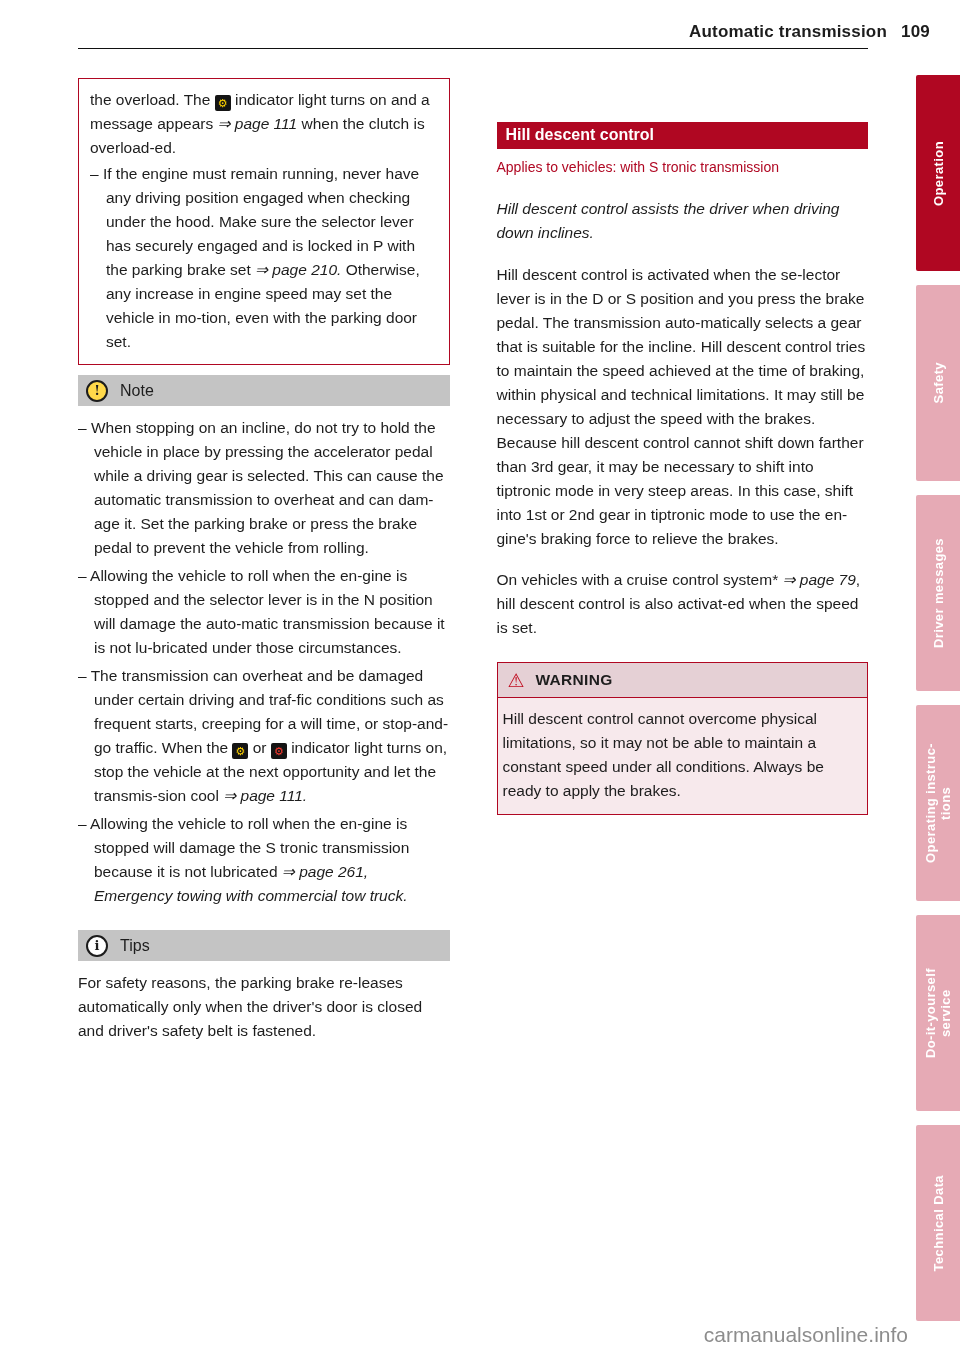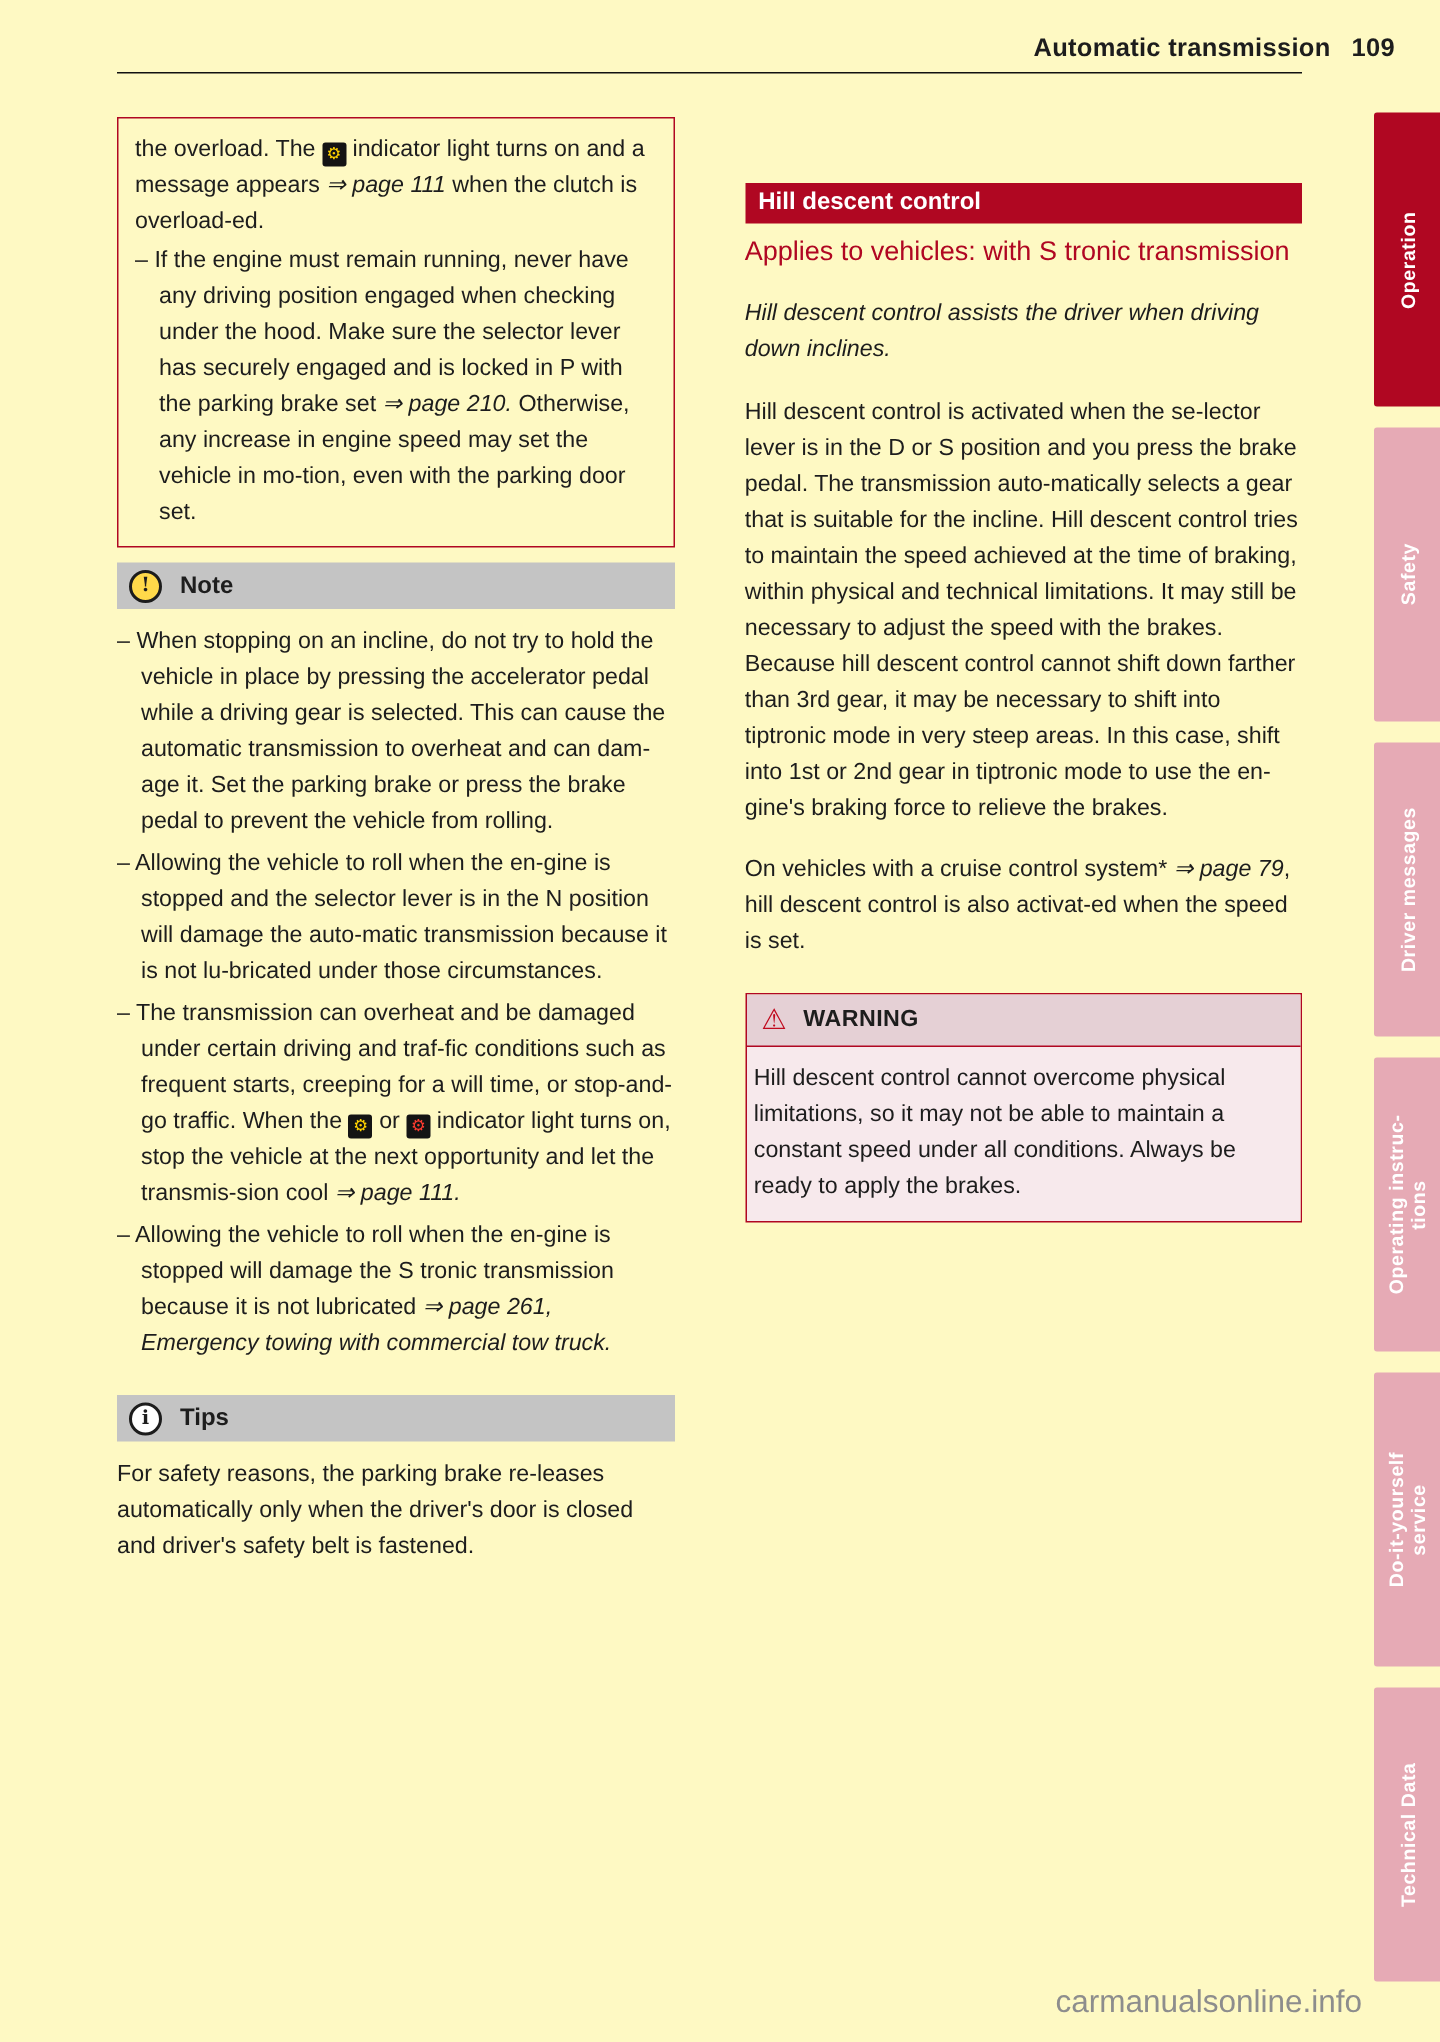--- a/index.html
+++ b/index.html
@@ -1,18 +1,18 @@
 <!DOCTYPE html>
 <html><head>
 <meta charset="utf-8">
 <style>
   * { margin:0; padding:0; box-sizing:border-box; }
   html,body { background:#e9e9e9; }
   .page {
-    position:relative; width:960px; height:1361px; background:#fef9c3;
+    position:relative; width:960px; height:1361px; background:#ffffff;
     font-family:"Liberation Sans", sans-serif; color:#1d1d1d; overflow:hidden;
     margin:0 auto;
   }
   
   .header { position:absolute; top:22px; left:78px; width:852px; text-align:right;
             font-weight:bold; font-size:17px; letter-spacing:.2px; }
   .header .pagenum { margin-left:14px; }
   .header-rule { position:absolute; top:48px; left:78px; width:790px; height:0; border-top:1.5px solid #111; }
 
   
@@ -28,34 +28,34 @@
   .ind { display:inline-block; width:16px; height:16px; background:#141414; border-radius:2px;
          text-align:center; line-height:16px; font-size:11px; vertical-align:-2px; text-indent:0; }
   .ind.yellow { color:#ffd200; }
   .ind.red { color:#ff3b30; }
 
   .ref { font-style:italic; }
 
   
   .graybar { background:#c4c4c4; height:31px; display:flex; align-items:center; gap:12px;
              padding:0 8px; margin:0 0 10px 0; }
-  .graybar .bartitle { font-weight:bold; font-size:16px;text-align:center; }
+  .graybar .bartitle { font-weight:normal; font-size:16px;text-align:center; }
   .circ { width:22px; height:22px; border:2.5px solid #1c1c1c; border-radius:50%;
           display:flex; align-items:center; justify-content:center;
           font-weight:bold; font-size:13px; background:#fff; flex:0 0 auto;
           font-family:"DejaVu Serif", serif; }
   .circ.note { background:#ffd94a; }
   .note-section { margin-bottom:22px; }
   .note-section .hang { margin-bottom:4px; }
   .tips-body { margin-top:2px; }
 
   
   .section-titlebar { background:#b00722; color:#fff; font-weight:bold; font-size:16px;
                       padding:3px 9px 4px 9px; line-height:20px;margin-top:44px; }
-  .applies { color:#b00722; font-size:18px; margin:6px 0 18px 0; }
+  .applies { color:#b00722; font-size:14px; margin:6px 0 18px 0; }
   .intro { font-style:italic; margin-bottom:18px; }
   .rp { margin-bottom:17px; }
 
   
   .warning-box { border:1.5px solid #b00722; margin-top:22px; }
   .warning-head { background:#e5d0d5; border-bottom:1.5px solid #b00722;
                   display:flex; align-items:center; gap:11px; padding:5px 10px; }
   .warn-tri { color:#c00a1e; font-size:19px; line-height:1; }
   .warn-title { font-weight:bold; font-size:15.5px; letter-spacing:.3px; }
   .warning-body { background:#f7e9ec; padding:9px 11px 11px 5px; }

